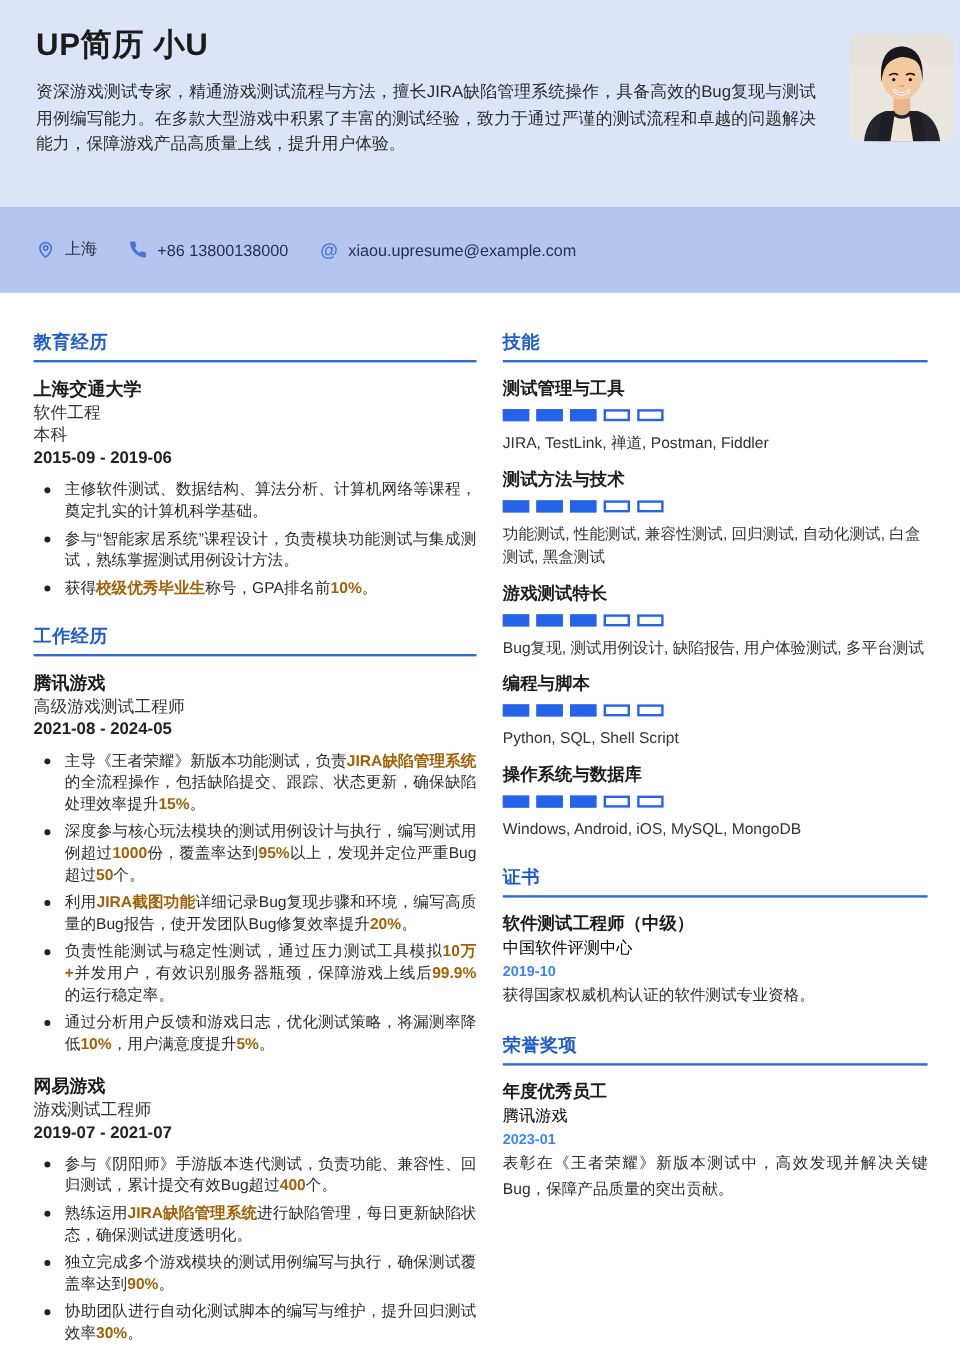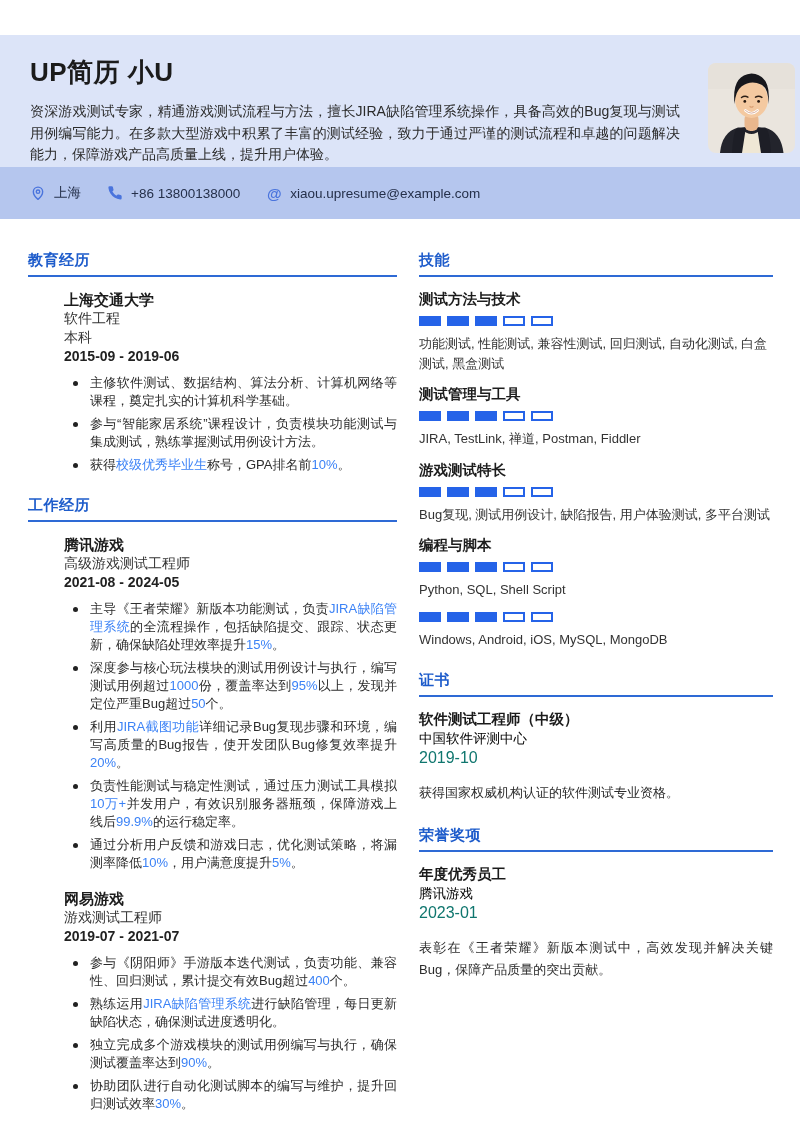--- a/index.html
+++ b/index.html
@@ -7,42 +7,41 @@
   body {
     width:800px; height:1130px; overflow:hidden;
     font-family:"Liberation Sans","DejaVu Sans",sans-serif;
     color:#222;
     -webkit-font-smoothing:antialiased;
   }
   .page { position:relative; width:800px; height:1130px; background:#fff; }
 
   
   .header {
-    margin-top:35px;
     background:var(--header-bg,#dce4f8);
-    height:132px;
+    height:172px;
     padding:16px 30px 0 30px;
     position:relative;
   }
   .name { font-size:26px; font-weight:700; color:#1b1b1b; letter-spacing:.5px; margin-top:4px; }
   .summary {
     margin-top:11px; width:650px;
     font-size:14px; line-height:21.5px; color:#2b2b2b;
     text-align:justify;
   }
   .photo {
     position:absolute; left:708px; top:28px;
     width:87px; height:90px; border-radius:8px; overflow:hidden;
   }
   .photo svg { display:block; width:100%; height:100%; }
 
   
   .contact-bar {
     background:var(--contact-bg,#b5c6ee);
-    height:52px;
+    height:72px;
     display:flex; align-items:center;
     padding:0 30px; gap:26px;
   }
   .contact-item { display:flex; align-items:center; gap:8px; font-size:13.5px; color:#25304a; }
   .contact-item .cicon { display:flex; align-items:center; justify-content:center; width:16px; height:16px; }
   .contact-item .cicon svg { width:16px; height:16px; }
   .at-glyph { font-size:15px; font-weight:700; color:#4a74dd; line-height:1; }
 
   
   .body-cols { display:flex; padding:32px 27px 0 28px; gap:22px; }
@@ -50,49 +49,49 @@
   .col-right { width:354px; flex:none; }
 
   .section { margin-bottom:22px; }
   .section-title {
     font-size:15px; font-weight:700; color:var(--accent,#1e5ccb);
     padding-bottom:5px; border-bottom:2px solid var(--accent-line,#2e6ad5);
     margin-bottom:13px; letter-spacing:.5px;
   }
 
   
-  .entry { margin-bottom:17px;margin-left:36px; }
+  .entry { margin-bottom:17px; }
   .entry-heading { font-size:15px; font-weight:700; color:#1c1c1c; line-height:19px; }
   .entry-line    { font-size:14px; color:#333; line-height:19px; }
   .entry-date    { font-size:14px; font-weight:700; color:#222; line-height:19px; }
   ul.bullets { list-style:none; margin-top:8px; }
   ul.bullets li {
     position:relative; padding-left:26px; margin-bottom:5px;
     font-size:13px; line-height:18px; color:#2c2c2c; text-align:justify;
   }
   ul.bullets li::before {
     content:""; position:absolute; left:9px; top:7px;
     width:5px; height:5px; border-radius:50%; background:#222;
   }
-  strong { font-weight:400; color:#3b82f6; }
+  strong { font-weight:700; color:#a16207; }
 
   
   .skill { margin-bottom:12px; }
   .skill-name { font-size:14.5px; font-weight:700; color:#1d1d1d; line-height:19px; }
   .skill-bar { display:flex; gap:6px; margin:7px 0 8px 0; }
   .skill-block { width:22px; height:10px; border:2px solid var(--skill-fill,#2563e8); background:#fff; }
   .skill-block.filled { background:var(--skill-fill,#2563e8); }
   .skill-items { font-size:13px; color:#333; line-height:19.5px; }
 
   
   .cert { margin-bottom:17px; }
   .cert-name   { font-size:14.5px; font-weight:700; color:#1b1b1b; line-height:19px; }
   .cert-issuer { font-size:13.5px; color:#000000; line-height:18px; margin-top:1px; }
-  .cert-date   { font-size:16px; font-weight:400; color:#0f766e; line-height:18px; margin-top:1px; }
-  .cert-desc   { font-size:13px; color:#2c2c2c; line-height:22px; margin-top:15px; text-align:justify; }
+  .cert-date   { font-size:12px; font-weight:700; color:#3b82f6; line-height:18px; margin-top:1px; }
+  .cert-desc   { font-size:13px; color:#2c2c2c; line-height:22px; margin-top:0; text-align:justify; }
 </style>
 </head>
 <body>
 
 <div class="page">
 
   <div class="header">
     <div class="name">UP简历 小U</div>
     <div class="summary">资深游戏测试专家，精通游戏测试流程与方法，擅长JIRA缺陷管理系统操作，具备高效的Bug复现与测试用例编写能力。在多款大型游戏中积累了丰富的测试经验，致力于通过严谨的测试流程和卓越的问题解决能力，保障游戏产品高质量上线，提升用户体验。</div>
     <div class="photo">
@@ -183,42 +182,42 @@
               <li><span>独立完成多个游戏模块的测试用例编写与执行，确保测试覆盖率达到</span><strong>90%</strong><span>。</span></li>
               <li><span>协助团队进行自动化测试脚本的编写与维护，提升回归测试效率</span><strong>30%</strong><span>。</span></li>
             </ul>
           </div>
         </section>
       </div>
     <div class="col-right" id="right-col">
         <section class="section">
           <div class="section-title">技能</div>
           <div class="skill">
+            <div class="skill-name">测试管理与工具</div>
+            <div class="skill-bar">
+              <span class="skill-block filled"></span>
+              <span class="skill-block filled"></span>
+              <span class="skill-block filled"></span>
+              <span class="skill-block"></span>
+              <span class="skill-block"></span>
+            </div>
+            <div class="skill-items">JIRA, TestLink, 禅道, Postman, Fiddler</div>
+          </div>
+          <div class="skill">
             <div class="skill-name">测试方法与技术</div>
             <div class="skill-bar">
               <span class="skill-block filled"></span>
               <span class="skill-block filled"></span>
               <span class="skill-block filled"></span>
               <span class="skill-block"></span>
               <span class="skill-block"></span>
             </div>
             <div class="skill-items">功能测试, 性能测试, 兼容性测试, 回归测试, 自动化测试, 白盒测试, 黑盒测试</div>
           </div>
           <div class="skill">
-            <div class="skill-name">测试管理与工具</div>
-            <div class="skill-bar">
-              <span class="skill-block filled"></span>
-              <span class="skill-block filled"></span>
-              <span class="skill-block filled"></span>
-              <span class="skill-block"></span>
-              <span class="skill-block"></span>
-            </div>
-            <div class="skill-items">JIRA, TestLink, 禅道, Postman, Fiddler</div>
-          </div>
-          <div class="skill">
             <div class="skill-name">游戏测试特长</div>
             <div class="skill-bar">
               <span class="skill-block filled"></span>
               <span class="skill-block filled"></span>
               <span class="skill-block filled"></span>
               <span class="skill-block"></span>
               <span class="skill-block"></span>
             </div>
             <div class="skill-items">Bug复现, 测试用例设计, 缺陷报告, 用户体验测试, 多平台测试</div>
           </div>
@@ -227,20 +226,21 @@
             <div class="skill-bar">
               <span class="skill-block filled"></span>
               <span class="skill-block filled"></span>
               <span class="skill-block filled"></span>
               <span class="skill-block"></span>
               <span class="skill-block"></span>
             </div>
             <div class="skill-items">Python, SQL, Shell Script</div>
           </div>
           <div class="skill">
+            <div class="skill-name">操作系统与数据库</div>
             <div class="skill-bar">
               <span class="skill-block filled"></span>
               <span class="skill-block filled"></span>
               <span class="skill-block filled"></span>
               <span class="skill-block"></span>
               <span class="skill-block"></span>
             </div>
             <div class="skill-items">Windows, Android, iOS, MySQL, MongoDB</div>
           </div>
         </section>

